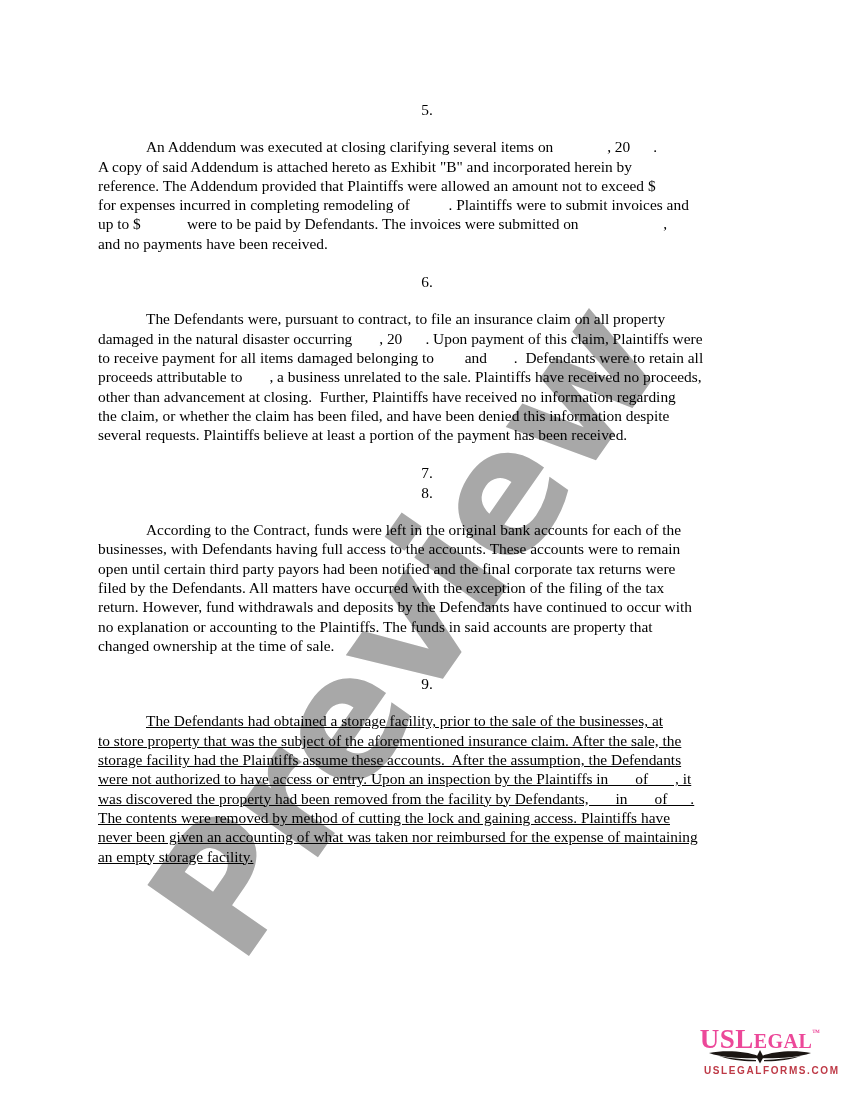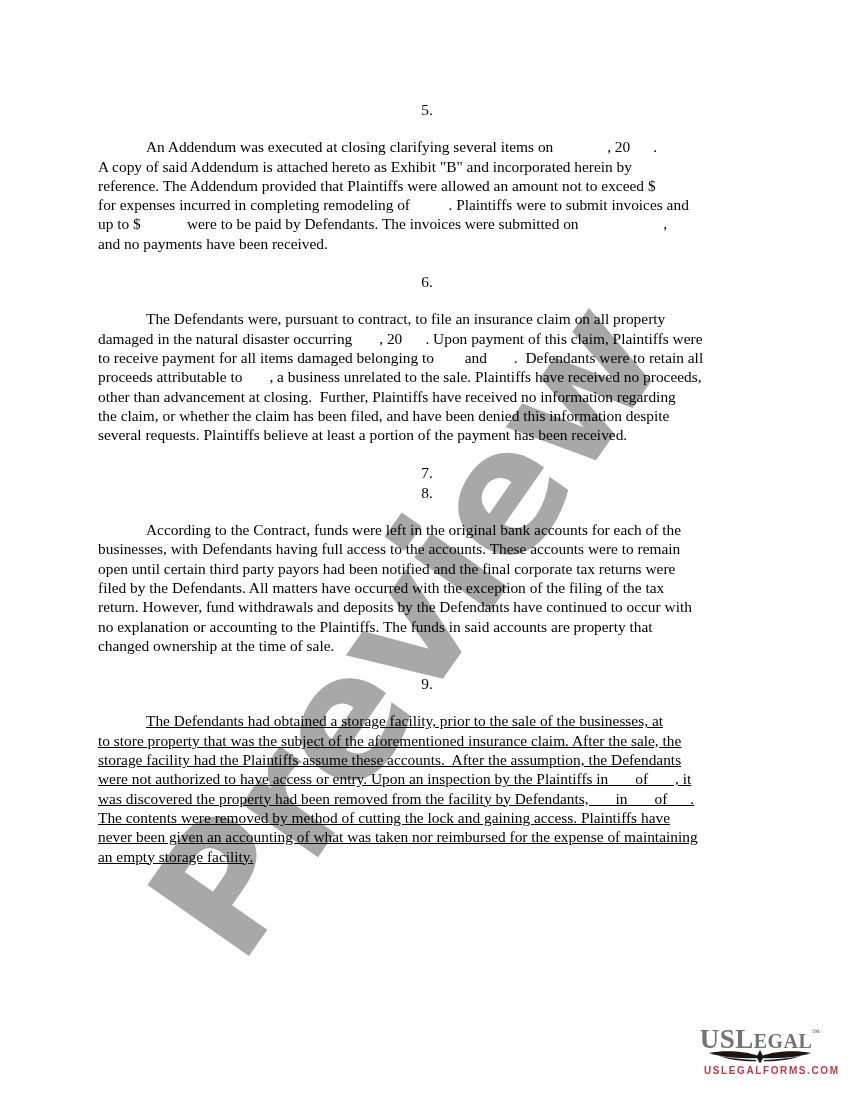--- a/index.html
+++ b/index.html
@@ -46,21 +46,21 @@
   .logo {
     position:absolute;
     right:28px; top:1026px;
     width:124px;
     text-align:center;
     z-index:2;
   }
   .logo-text {
     font-family:"Liberation Serif", serif;
     font-weight:bold;
-    color:#737373;
+    color:#ec4899;
     white-space:nowrap;
     letter-spacing:0.5px;
     line-height:1;
   }
   .logo-us, .logo-l { font-size:27px; }
   .logo-egal { font-size:20px; }
   .logo-tm { font-size:8px; vertical-align:13px; letter-spacing:0; }
   .logo-eagle svg { display:block; margin:-3px auto 0 auto; }
   .logo-tagline {
     font-family:"Liberation Sans", sans-serif;

